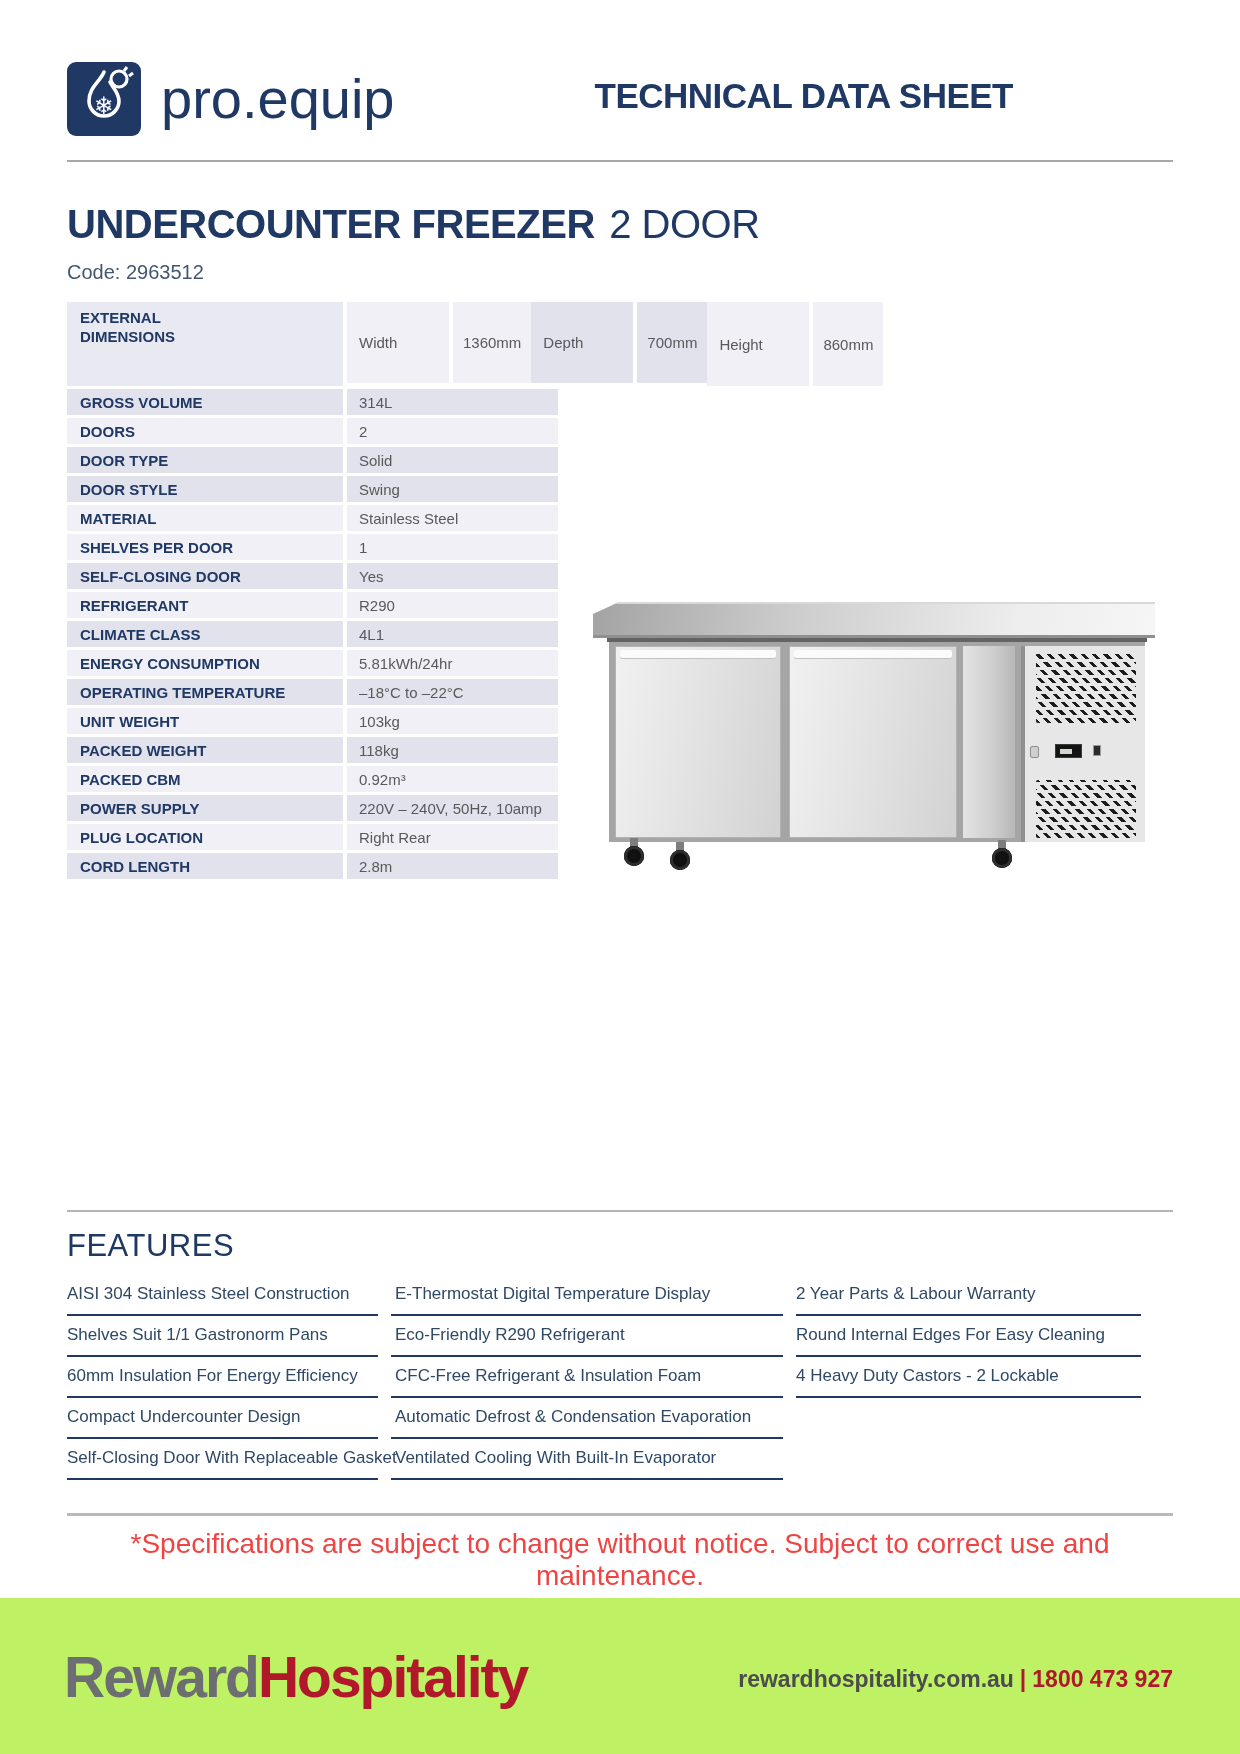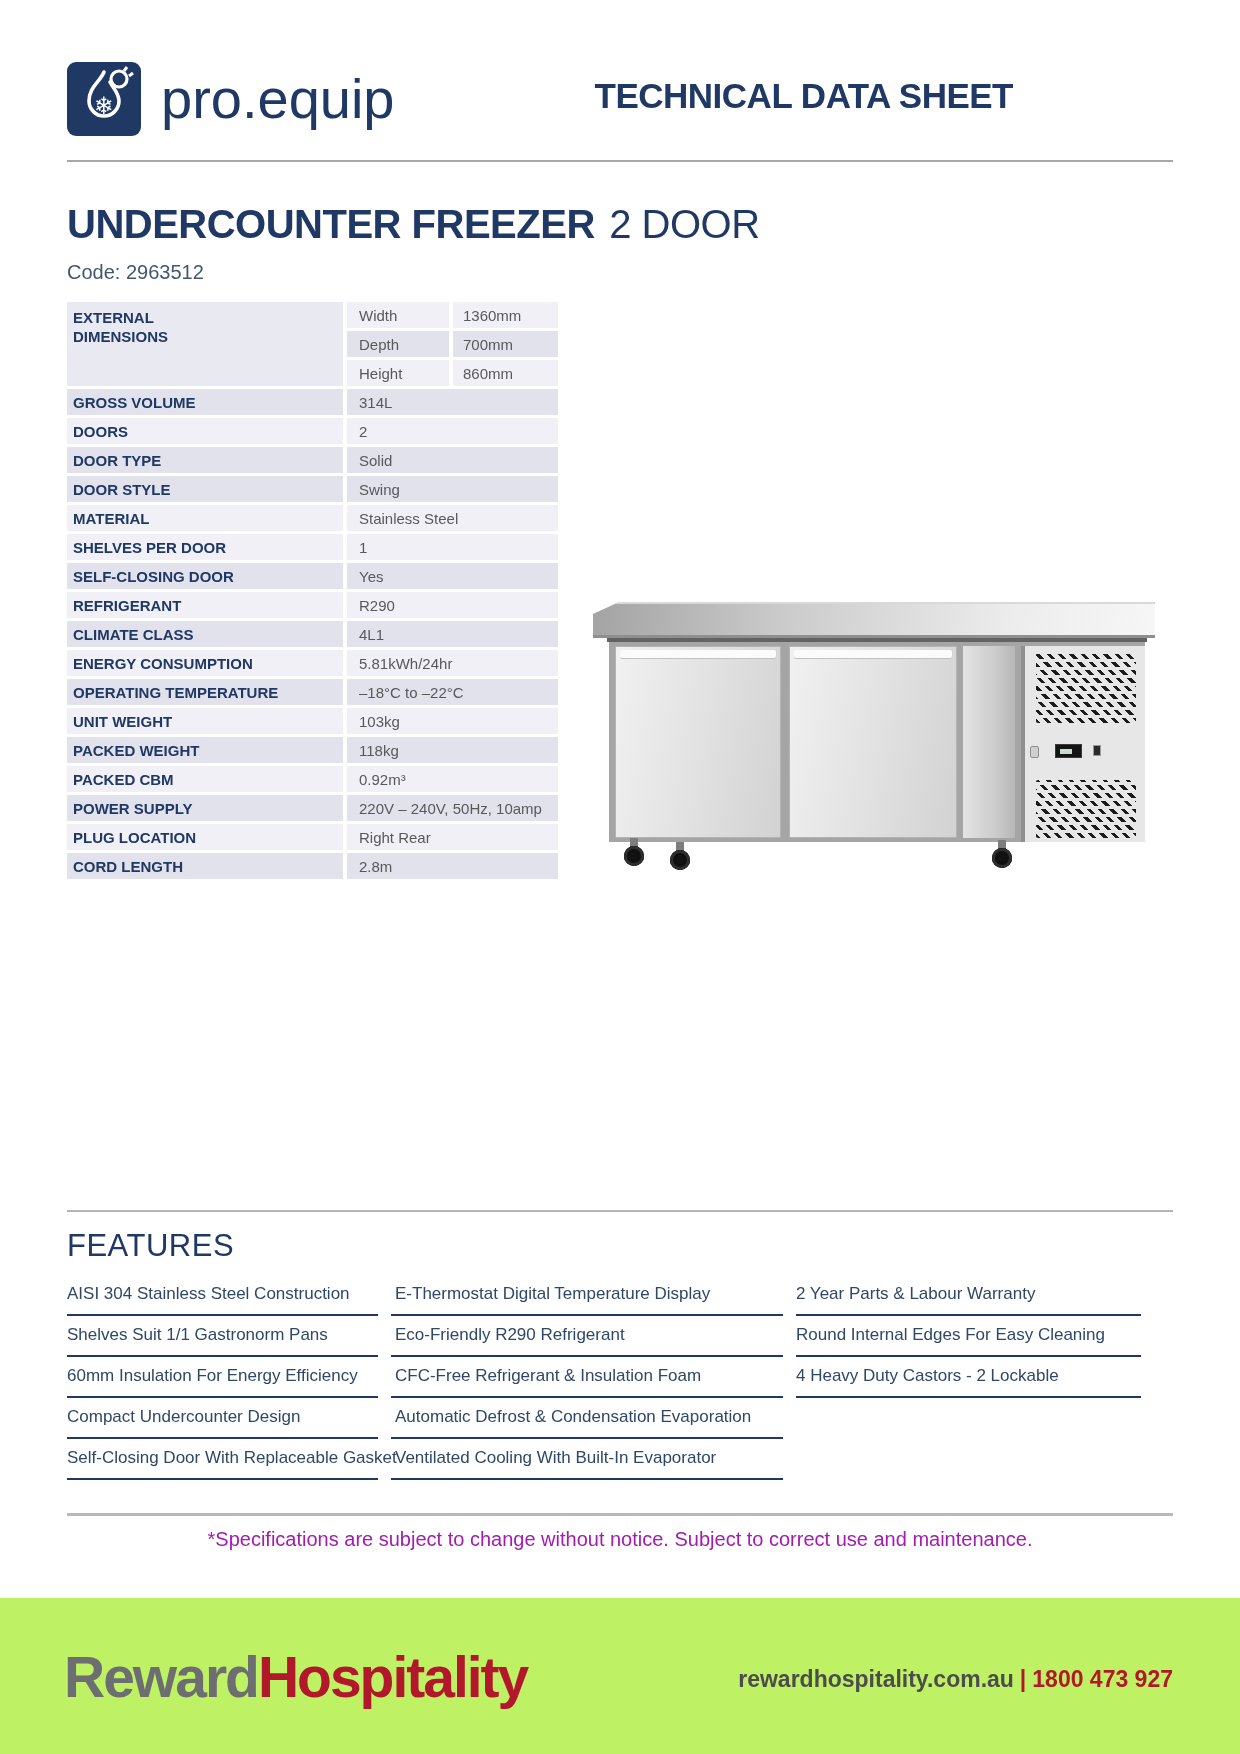--- a/index.html
+++ b/index.html
@@ -34,30 +34,30 @@
   
   .title-block{position:absolute;left:67px;top:202px;width:1106px;}
   .product-title{font-size:40px;font-weight:700;color:var(--navy);letter-spacing:-0.5px;display:inline;}
   .product-variant{font-size:40px;font-weight:400;color:var(--navy);display:inline;margin-left:10px;letter-spacing:-0.5px;}
   .product-code{font-size:20px;color:#43586e;margin-top:14px;font-weight:400;}
   
   .spec-table{position:absolute;left:67px;top:302px;width:491px;}
   .srow{display:flex;margin-bottom:3px;}
   .cell{font-size:15px;display:flex;align-items:center;}
   .cell.lbl{
-    width:276px;min-height:26px;padding:0 6px;color:var(--navy);font-weight:700;
+    width:276px;min-height:26px;padding:0 13px;color:var(--navy);font-weight:700;
     margin-right:4px;flex-shrink:0;
   }
   .cell.val{flex:1;min-height:26px;padding:0 12px;color:var(--val-gray);font-weight:400;}
   .lt{background:var(--row-lt);}
   .dk{background:var(--row-dk);}
   .mid{background:var(--row-mid);}
   .dims .cell.lbl{height:84px;align-items:flex-start;padding-top:6px;}
   .dims .cell.lbl span{display:block;max-width:130px;line-height:19px;}
-  .dims-sub{flex:1;display:flex;flex-direction:column;}
+  .dims-sub{flex:1;display:flex;}
   .dimrow{display:flex;margin-bottom:3px;}
   .dimrow:last-child{margin-bottom:0;text-align:right;}
   .dimrow .dname{width:102px;min-height:26px;padding:0 12px;color:var(--val-gray);margin-right:4px;flex-shrink:0;}
   .dimrow .dval{flex:1;min-height:26px;padding:0 10px;color:var(--val-gray);}
   
   .pv{position:absolute;left:593px;top:598px;width:562px;height:278px;}
   .pv-top{
     position:absolute;left:0;top:4px;width:562px;height:36px;
     background:linear-gradient(100deg,#a3a3a3 0%,#cccccc 35%,#ededed 75%,#f6f6f6 100%);
     clip-path:polygon(26px 0,562px 0,562px 36px,0 36px,0 12px);
@@ -110,21 +110,21 @@
   .feat-col.fc3{width:345px;}
   .feat-item{
     font-size:17px;color:var(--navy-soft);
     padding-bottom:10px;margin-bottom:9px;border-bottom:2px solid var(--navy);
     white-space:nowrap;
   }
   .fc2 .feat-item{padding-left:4px;}
   
   .note-divider{position:absolute;left:67px;top:1513px;width:1106px;height:3px;background:#b7b9bb;}
   .spec-note{position:absolute;left:67px;top:1528px;width:1106px;text-align:center;
-    font-size:20px;color:#a21caf;}
+    font-size:28px;color:#ef4444;}
   
   .footer{position:absolute;left:0;top:1598px;width:1240px;height:156px;background:#bef264;}
   .footer-brand{position:absolute;left:64px;top:46px;font-size:57px;font-weight:700;letter-spacing:-2px;}
   .footer-brand .b-gray{color:var(--footer-gray);}
   .footer-brand .b-red{color:var(--red);}
   .footer-contact{position:absolute;right:67px;top:68px;font-size:23px;font-weight:700;}
   .footer-contact .site{color:#4c4c4e;}
   .footer-contact .sep{color:var(--red);padding:0 6px;}
   .footer-contact .phone{color:var(--red);}
 </style>

